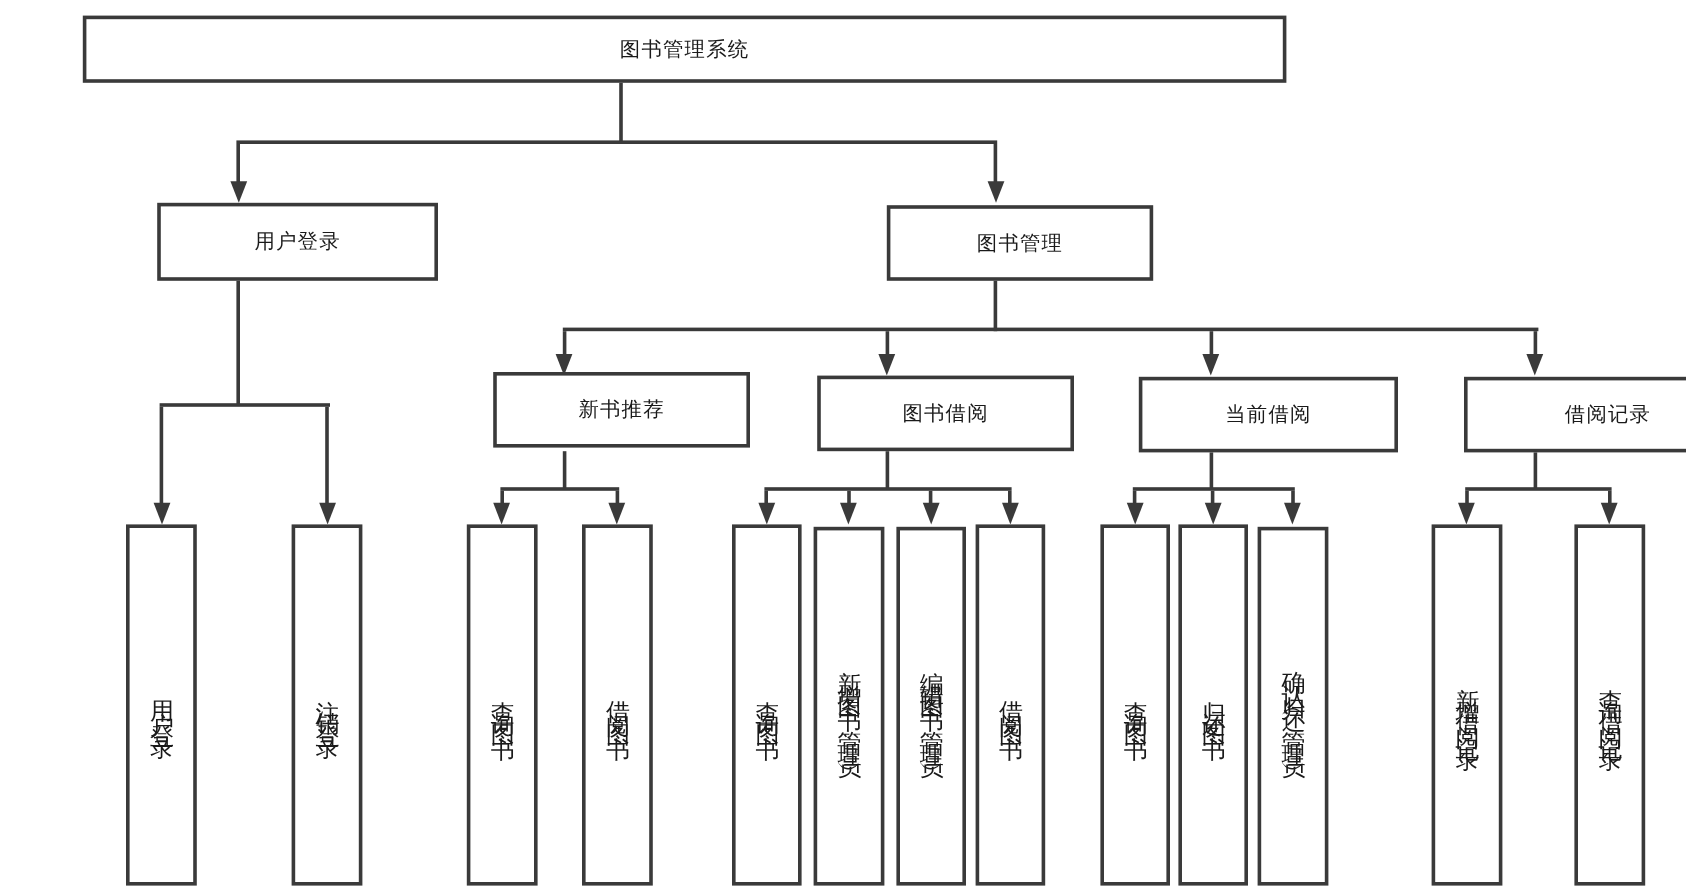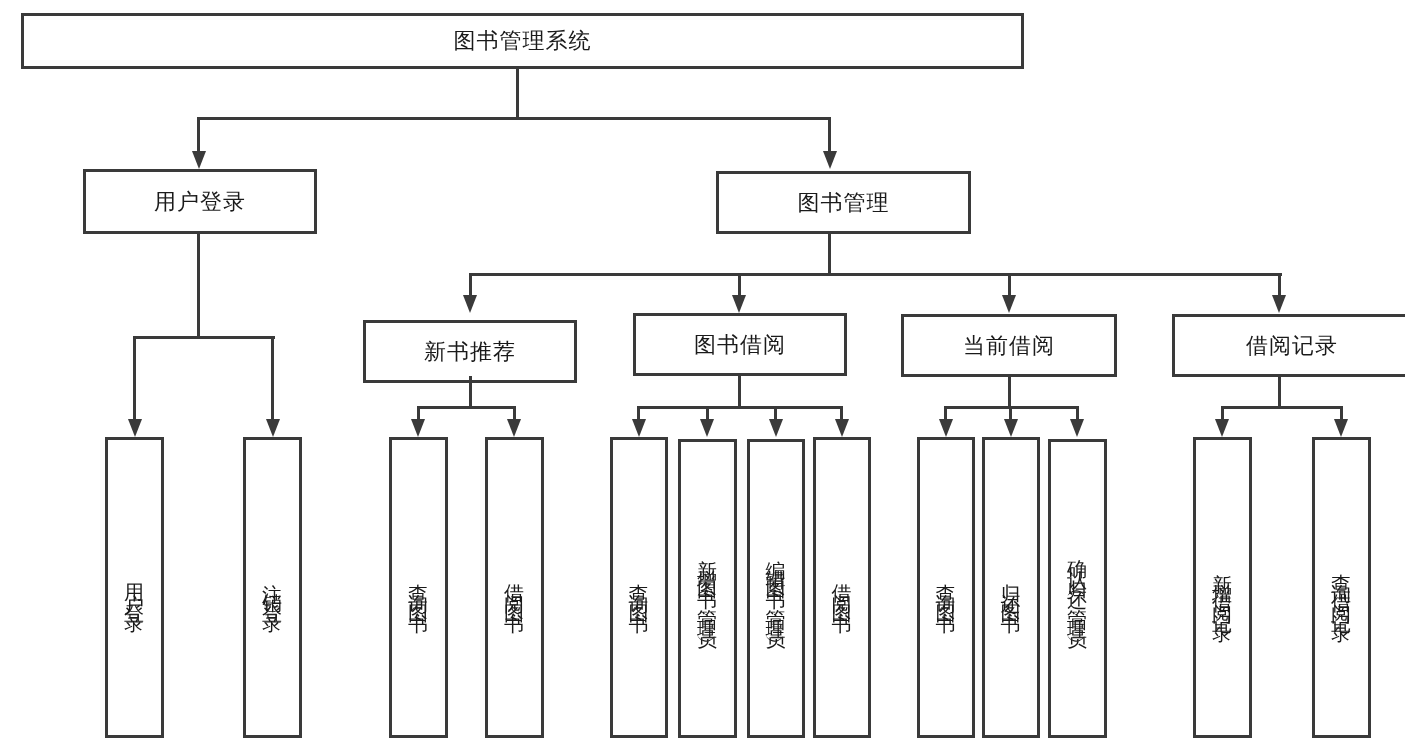--- a/index.html
+++ b/index.html
@@ -21,21 +21,21 @@
   .box {
     position: absolute;
     box-sizing: border-box;
     background: var(--fill);
     border: 3px solid var(--line);
     display: flex;
     align-items: center;
     justify-content: center;
     color: var(--text);
   }
-  .hbox { font-size: 22px; letter-spacing: 1px; }
+  .hbox { font-size: 17px; letter-spacing: 1px; margin-left: 48px; }
   .vbox .vtext {
     writing-mode: vertical-rl;
     text-orientation: mixed;
     font-size: 20px;
     letter-spacing: 10px;
     line-height: 1.1;
     color: var(--text);
   }
   .hline { position: absolute; height: 3px; background: var(--line); }
   .vline { position: absolute; width: 3px; background: var(--line); }
@@ -69,21 +69,21 @@
   <div class="vline" style="left:516px; top:69px; height:49px;"></div>
   <div class="hline" style="left:197px; top:117px; width:634px;"></div>
   <div class="vline" style="left:197px; top:120px; height:32px;"></div>
   <div class="arrow" style="left:192px; top:151px;"></div>
   <div class="vline" style="left:828px; top:120px; height:32px;"></div>
   <div class="arrow" style="left:823px; top:151px;"></div>
 
   <div class="box hbox" style="left:83px; top:169px; width:234px; height:65px;">
     <span>用户登录</span>
   </div>
-  <div class="box hbox" style="left:716px; top:171px; width:255px; height:63px;">
+  <div class="box hbox" style="left:691px; top:171px; width:222px; height:63px;">
     <span>图书管理</span>
   </div>
 
   <div class="vline" style="left:197px; top:234px; height:104px;"></div>
   <div class="hline" style="left:133px; top:336px; width:142px;"></div>
   <div class="vline" style="left:133px; top:339px; height:81px;"></div>
   <div class="vline" style="left:271px; top:339px; height:81px;"></div>
   <div class="arrow" style="left:128px; top:419px;"></div>
   <div class="arrow" style="left:266px; top:419px;"></div>
 
@@ -91,21 +91,21 @@
   <div class="hline" style="left:469px; top:273px; width:813px;"></div>
   <div class="vline" style="left:469px; top:276px; height:21px;"></div>
   <div class="vline" style="left:738px; top:276px; height:21px;"></div>
   <div class="vline" style="left:1008px; top:276px; height:21px;"></div>
   <div class="vline" style="left:1278px; top:276px; height:21px;"></div>
   <div class="arrow" style="left:463px; top:295px;"></div>
   <div class="arrow" style="left:732px; top:295px;"></div>
   <div class="arrow" style="left:1002px; top:295px;"></div>
   <div class="arrow" style="left:1272px; top:295px;"></div>
 
-  <div class="box hbox" style="left:363px; top:320px; width:214px; height:63px;">
+  <div class="box hbox" style="left:363px; top:310px; width:214px; height:63px;">
     <span>新书推荐</span>
   </div>
   <div class="box hbox" style="left:901px; top:314px; width:216px; height:63px;">
     <span>当前借阅</span>
   </div>
   <div class="box hbox" style="left:633px; top:313px; width:214px; height:63px;">
     <span>图书借阅</span>
   </div>
   <div class="box hbox" style="left:1172px; top:314px; width:240px; height:63px;">
     <span>借阅记录</span>

